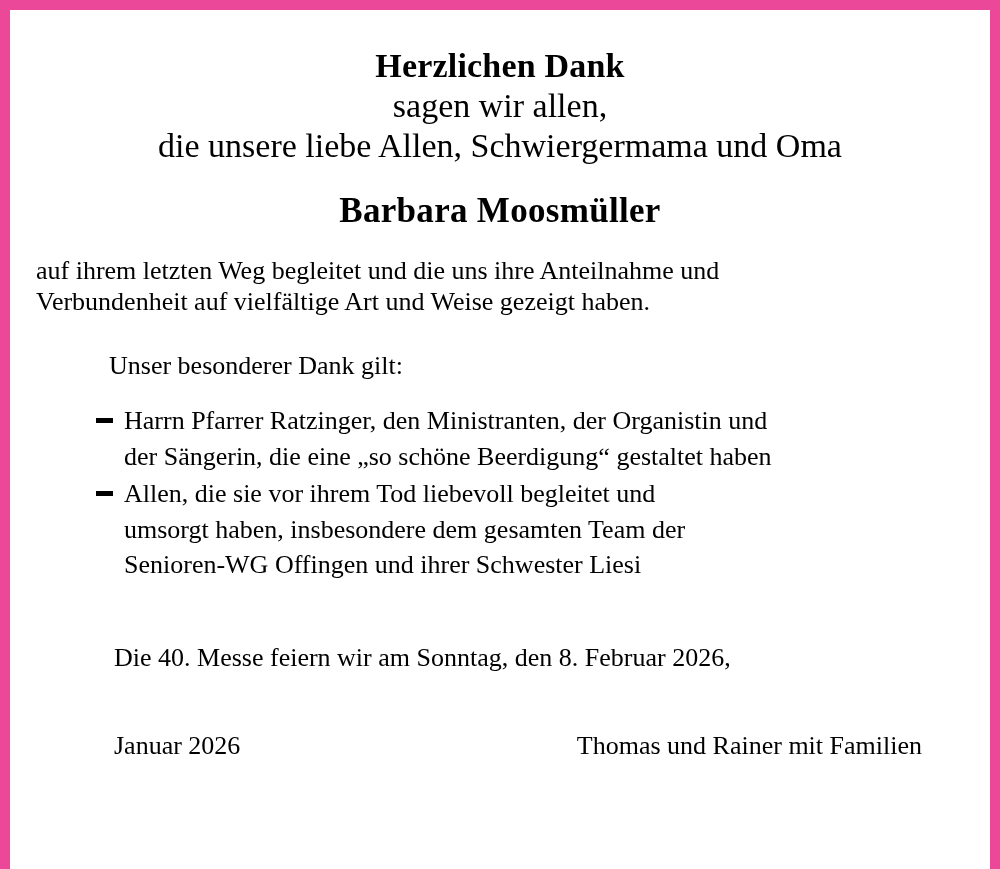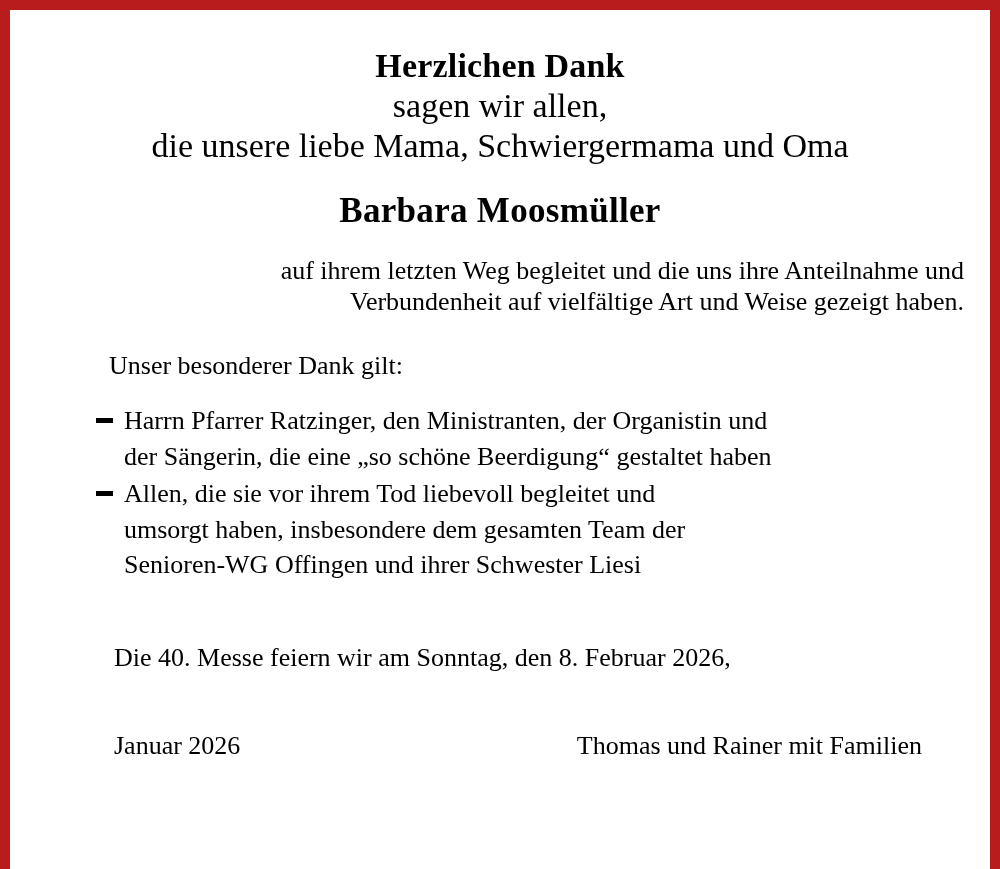--- a/index.html
+++ b/index.html
@@ -13,21 +13,21 @@
     overflow: hidden;
     font-family: "Liberation Serif", "DejaVu Serif", serif;
     color: #000000;
   }
 
   
   .card-frame {
     box-sizing: border-box;
     width: 1000px;
     height: 869px;
-    border: 10px solid #b91c1c;
+    border: 10px solid #ec4899;
     background: #ffffff;
   }
 
   .card-inner {
     box-sizing: border-box;
     width: 100%;
     height: 100%;
     background: #ffffff;
     padding: 0 26px;
     position: relative;
@@ -53,21 +53,21 @@
   .deceased-name {
     text-align: center;
     font-weight: bold;
     font-size: 35px;
     line-height: 1.1;
     letter-spacing: 0.3px;
     margin-top: 26px;
   }
 
   .gratitude {
-    text-align: right;
+    text-align: left;
     font-size: 26px;
     line-height: 1.19;
     margin-top: 26px;
   }
   .gratitude .line { display: block; }
 
   .thanks-lead {
     font-size: 26px;
     line-height: 1.2;
     margin-top: 32px;
@@ -116,21 +116,21 @@
 </head>
 <body>
 
 <div class="card-frame">
   <div class="card-inner">
 
     <div class="title">Herzlichen Dank</div>
 
     <div class="intro">
       <span class="line">sagen wir allen,</span>
-      <span class="line">die unsere liebe Mama, Schwiergermama und Oma</span>
+      <span class="line">die unsere liebe Allen, Schwiergermama und Oma</span>
     </div>
 
     <div class="deceased-name">Barbara Moosmüller</div>
 
     <div class="gratitude">
       <span class="line">auf ihrem letzten Weg begleitet und die uns ihre Anteilnahme und</span>
       <span class="line">Verbundenheit auf vielfältige Art und Weise gezeigt haben.</span>
     </div>
 
     <div class="thanks-lead">Unser besonderer Dank gilt:</div>

